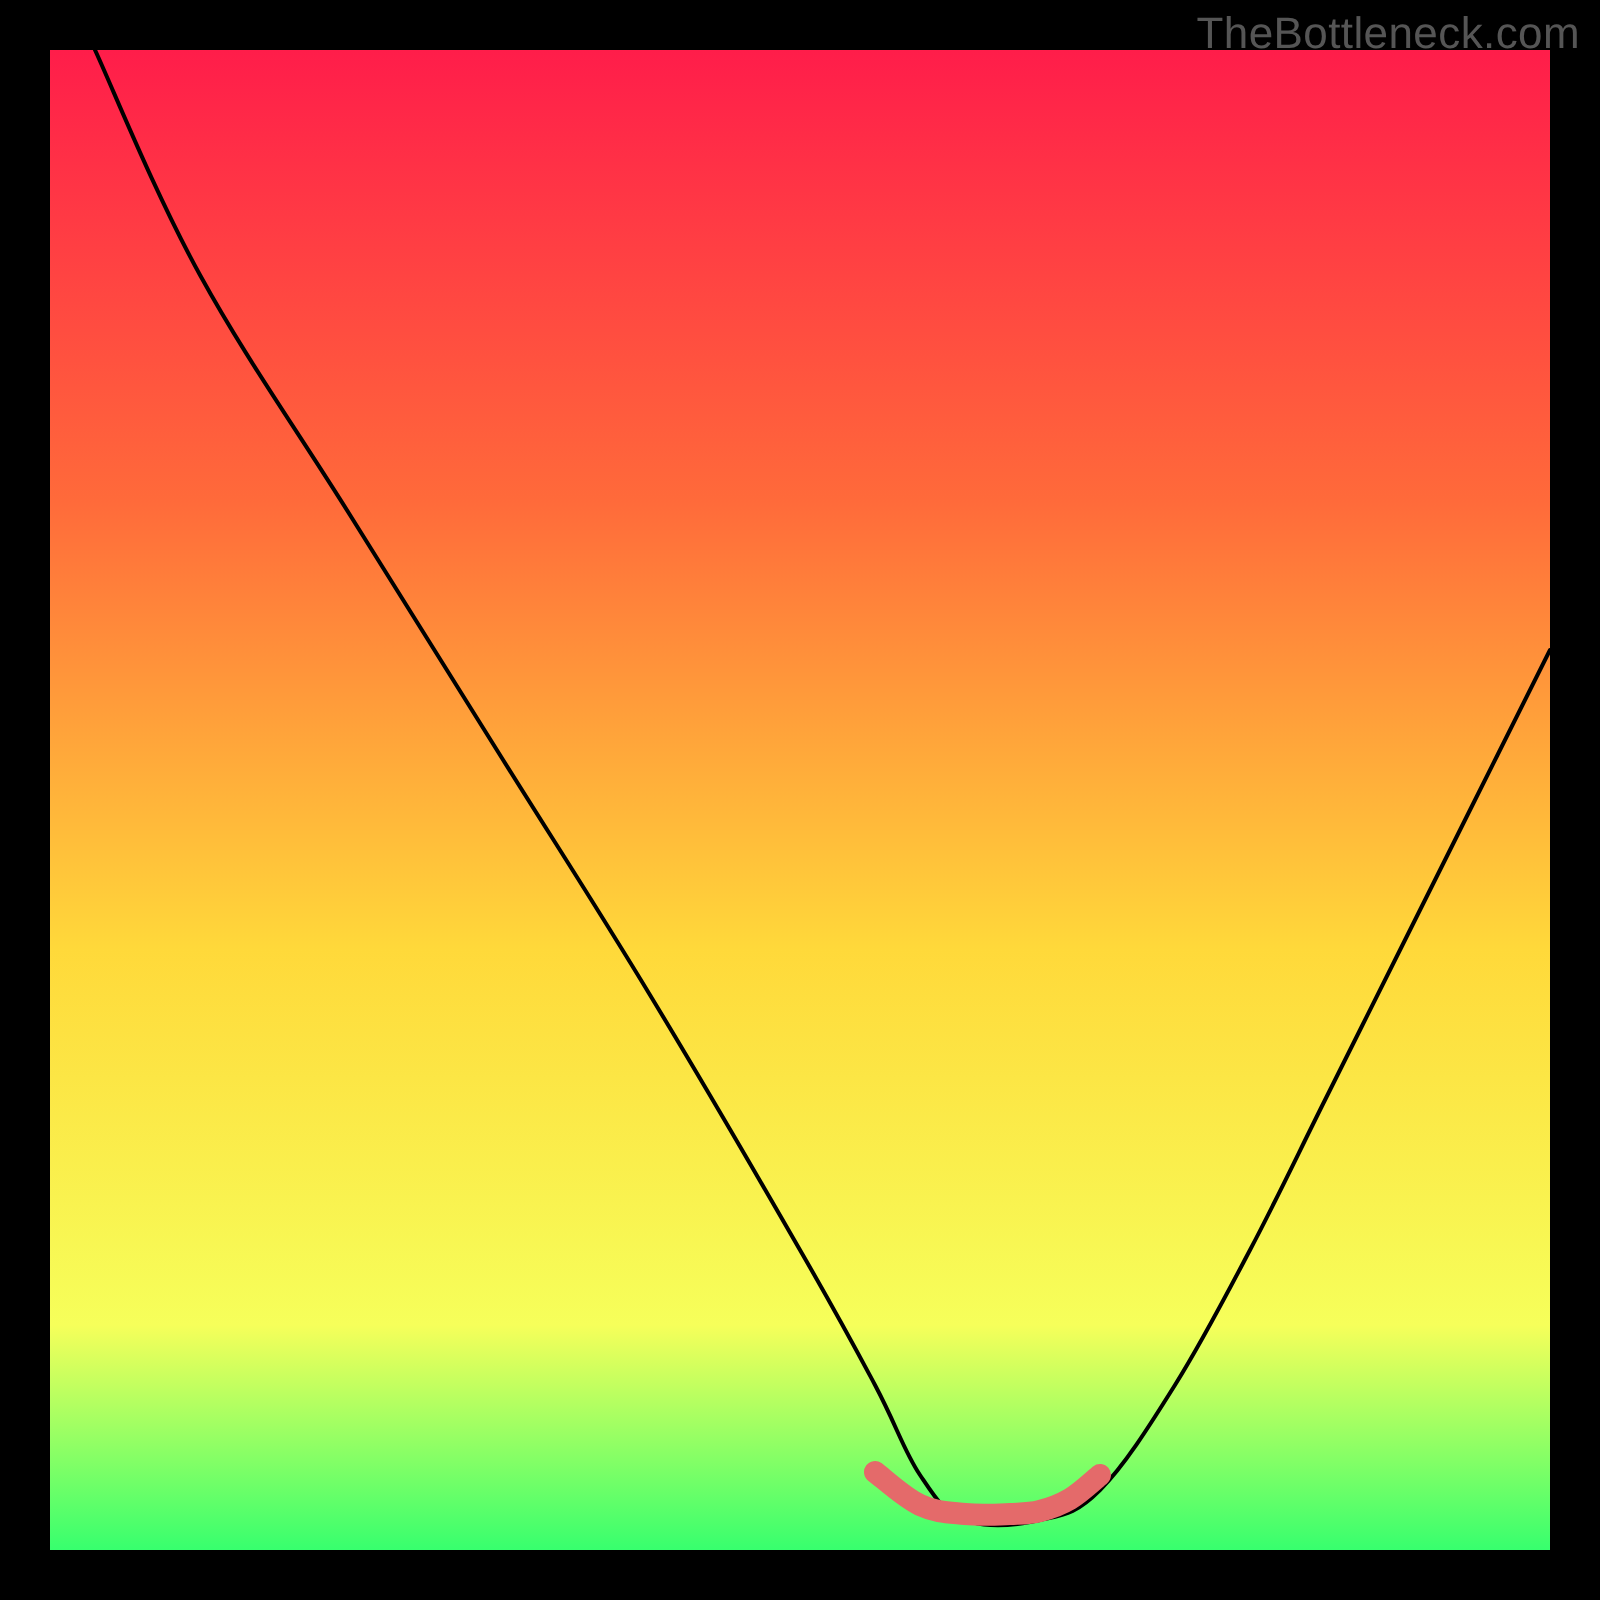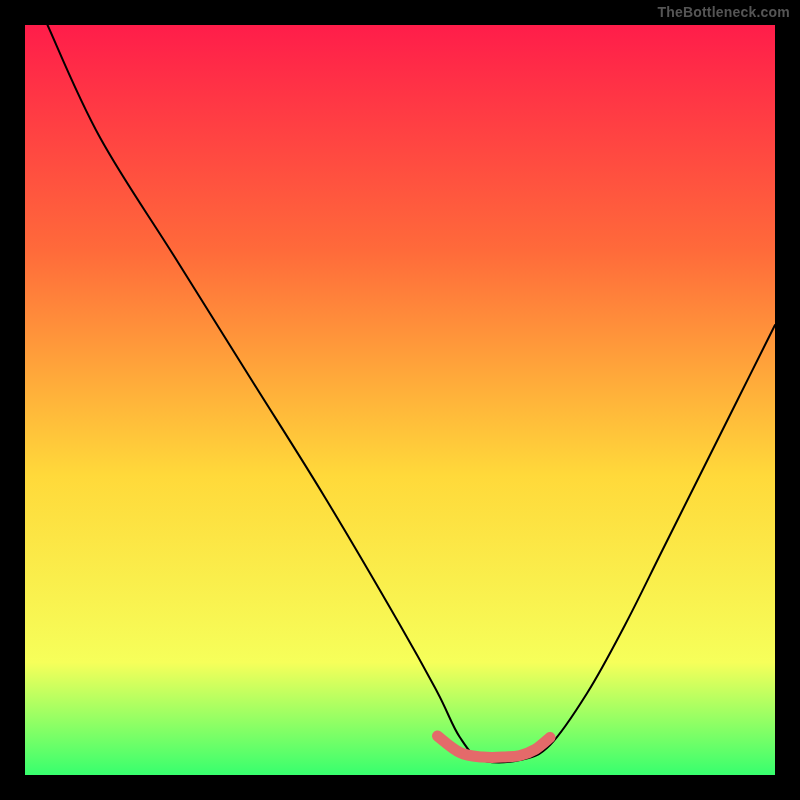--- a/index.html
+++ b/index.html
@@ -15,22 +15,22 @@
     position: relative;
     width: 800px;
     height: 800px;
     background: #000;
   }
   .watermark {
     position: absolute;
     top: 4px;
     right: 10px;
     color: #555;
-    font-size: 14px;
-    font-weight: 700;
+    font-size: 22px;
+    font-weight: 400;
     letter-spacing: 0.2px;
     z-index: 30;
   }
   .plot-wrap {
     position: absolute;
     left: 25px;
     top: 25px;
     width: 750px;
     height: 750px;
   }

